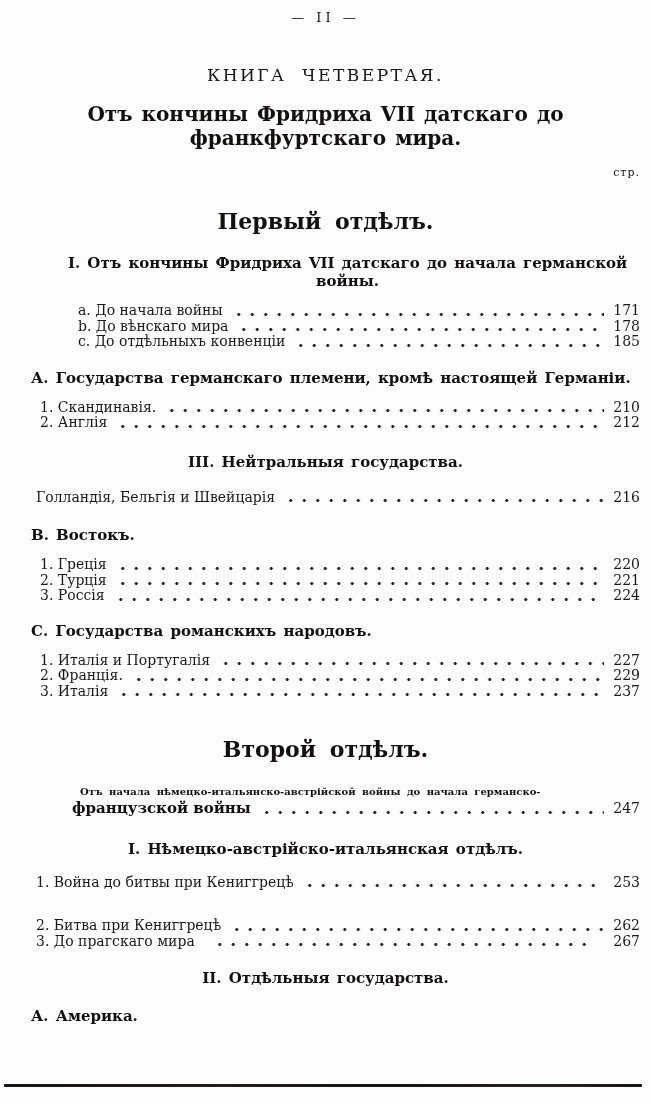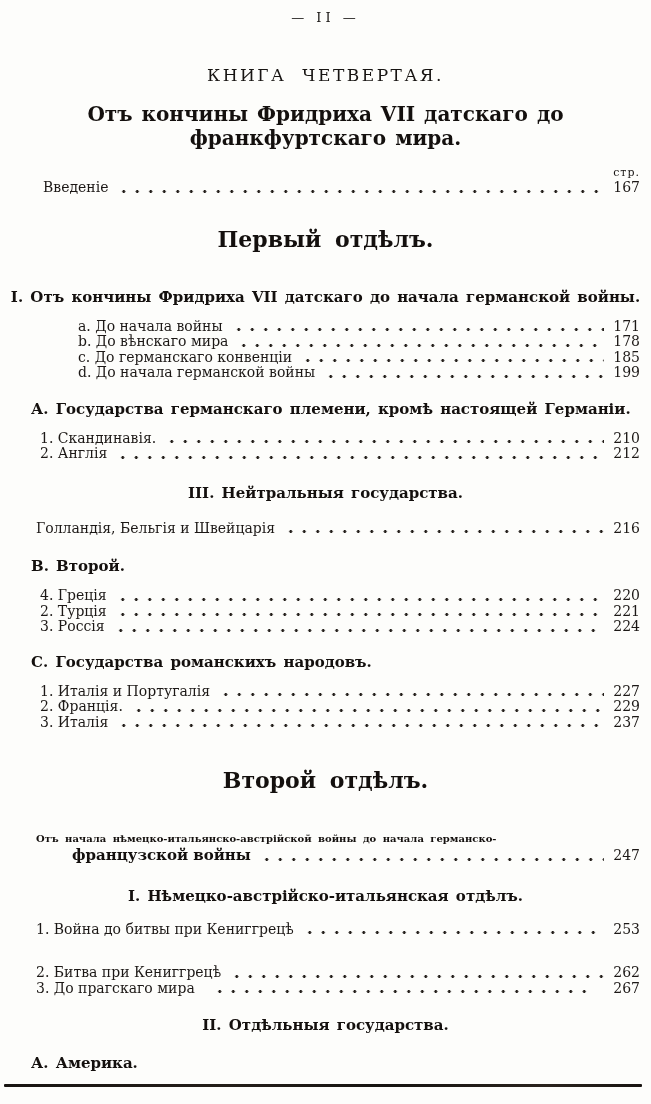--- a/index.html
+++ b/index.html
@@ -100,21 +100,21 @@
     font-size: 10px;
     font-weight: bold;
     word-spacing: 3px;
     line-height: 19px;
     color: #14100e;
   }
   .lead-entry-line2 { font-weight: bold; font-size: 15px; color: #14100e; }
 
   
   .mt-part1   { margin-top: 30px; }
-  .mt-sub     { margin-top: 36px; }
+  .mt-sub     { margin-top: 20px; padding-left: 44px; }
   .mt-group   { margin-top: 19px; }
   .mt-rows    { margin-top: 13px; }
   .mt-sec     { margin-top: 22px; }
 
   
   .bottom-rule {
     position: absolute;
     left: 4px; right: 9px;
     top: 1084px;
     height: 3px;
@@ -128,51 +128,41 @@
 <div class="page">
 
   <div class="folio">— II —</div>
 
   <div class="book-title">КНИГА ЧЕТВЕРТАЯ.</div>
 
   <div class="book-subtitle">Отъ кончины Фридриха VII датскаго до франкфуртскаго мира.</div>
 
   <div class="page-col-label">стр.</div>
 
-  <div class="toc-row ind-intro" style="margin-top:2px;">
-    <span class="label">Введеніе</span>
-    <span class="leader"></span>
-    <span class="pg">167</span>
-  </div>
 
   <div class="part-title mt-part1">Первый отдѣлъ.</div>
 
   <div class="center-head mt-sub">I. Отъ кончины Фридриха VII датскаго до начала германской войны.</div>
 
 
   <div class="mt-rows">
     <div class="toc-row ind-letter">
       <span class="label">a. До начала войны</span>
       <span class="leader"></span>
       <span class="pg">171</span>
     </div>
     <div class="toc-row ind-letter">
       <span class="label">b. До вѣнскаго мира</span>
       <span class="leader"></span>
       <span class="pg">178</span>
     </div>
     <div class="toc-row ind-letter">
-      <span class="label">c. До германскаго конвенціи</span>
+      <span class="label">c. До отдѣльныхъ конвенціи</span>
       <span class="leader"></span>
       <span class="pg">185</span>
-    </div>
-    <div class="toc-row ind-letter">
-      <span class="label">d. До начала германской войны</span>
-      <span class="leader"></span>
-      <span class="pg">199</span>
     </div>
   </div>
 
 
   <div class="left-head mt-group">А. Государства германскаго племени, кромѣ настоящей Германіи.</div>
 
   <div class="mt-rows">
     <div class="toc-row ind-num">
       <span class="label">1. Скандинавія.</span>
       <span class="leader"></span>
@@ -186,25 +176,25 @@
   </div>
 
   <div class="center-head mt-sec">III. Нейтральныя государства.</div>
 
   <div class="toc-row ind-plain mt-group">
     <span class="label">Голландія, Бельгія и Швейцарія</span>
     <span class="leader"></span>
     <span class="pg">216</span>
   </div>
 
-  <div class="left-head" style="margin-top:21px;">В. Второй.</div>
-
-  <div class="mt-rows">
-    <div class="toc-row ind-num">
-      <span class="label">4. Греція</span>
+  <div class="left-head" style="margin-top:21px;">В. Востокъ.</div>
+
+  <div class="mt-rows">
+    <div class="toc-row ind-num">
+      <span class="label">1. Греція</span>
       <span class="leader"></span>
       <span class="pg">220</span>
     </div>
     <div class="toc-row ind-num">
       <span class="label">2. Турція</span>
       <span class="leader"></span>
       <span class="pg">221</span>
     </div>
     <div class="toc-row ind-num">
       <span class="label">3. Россія</span>

